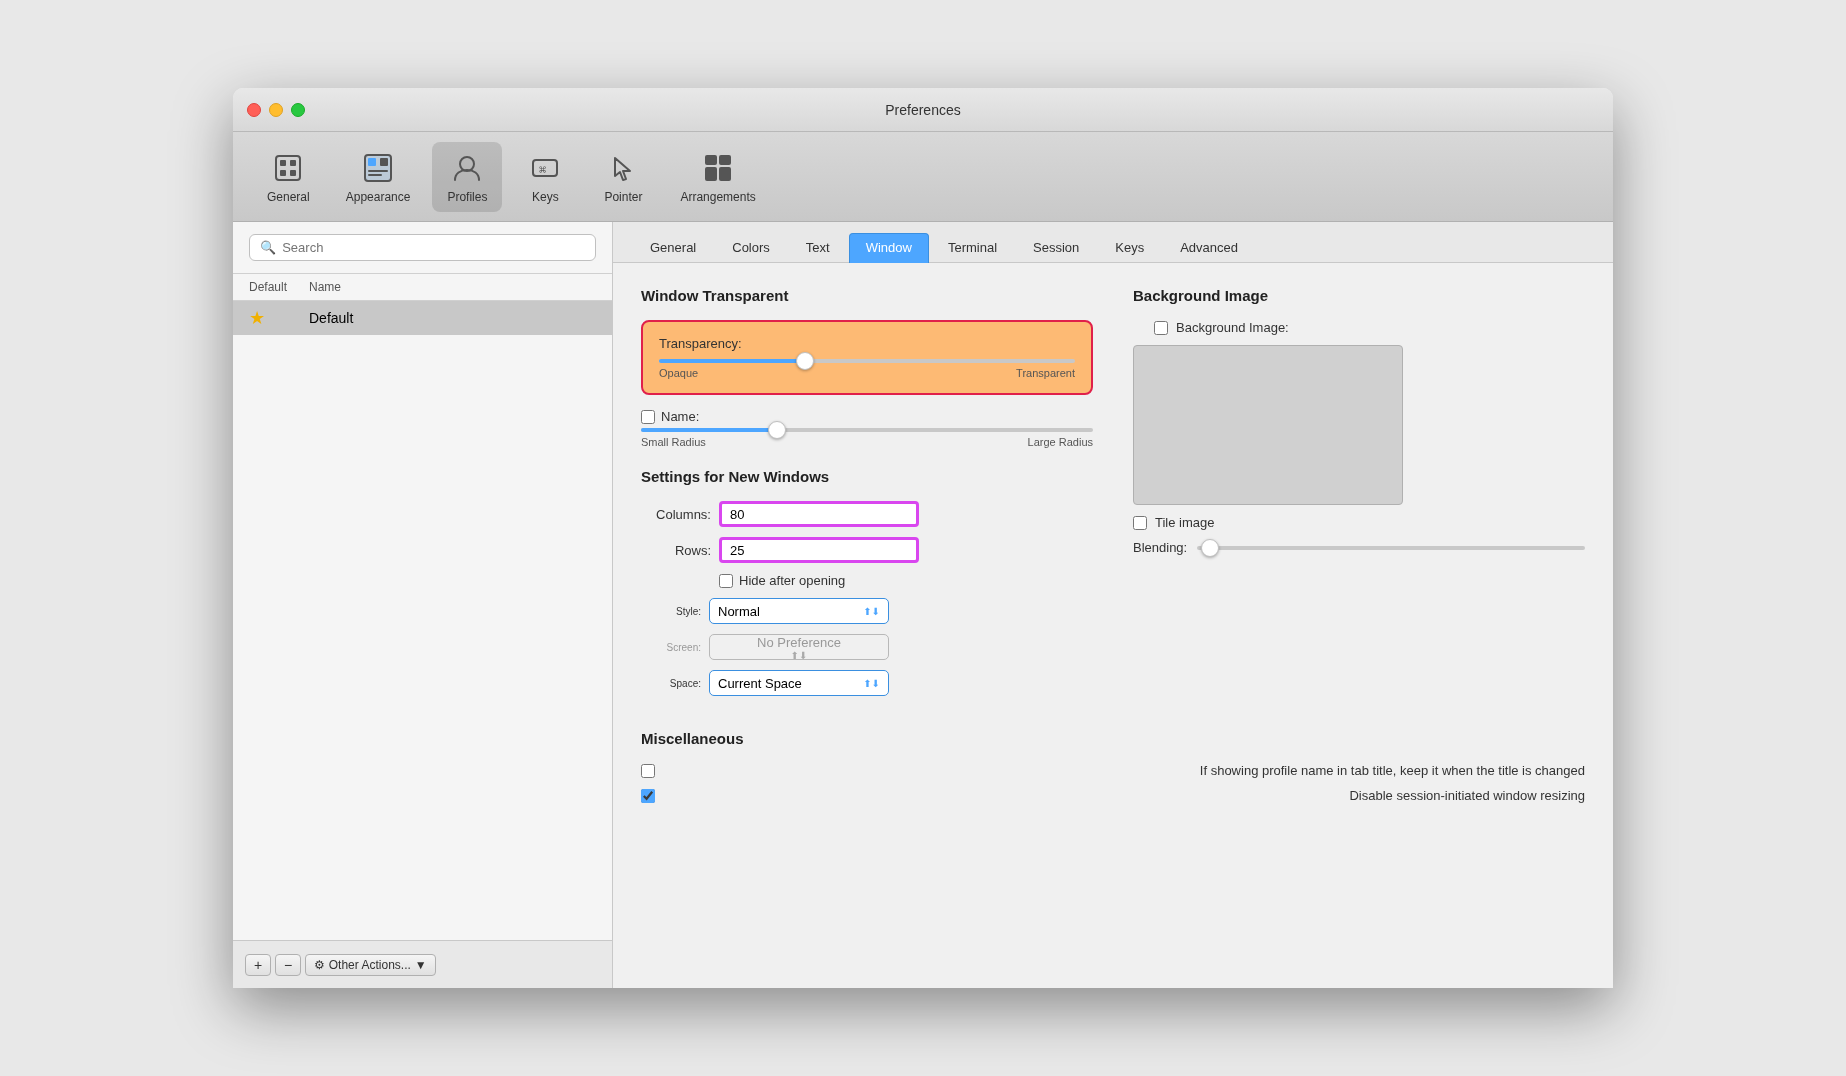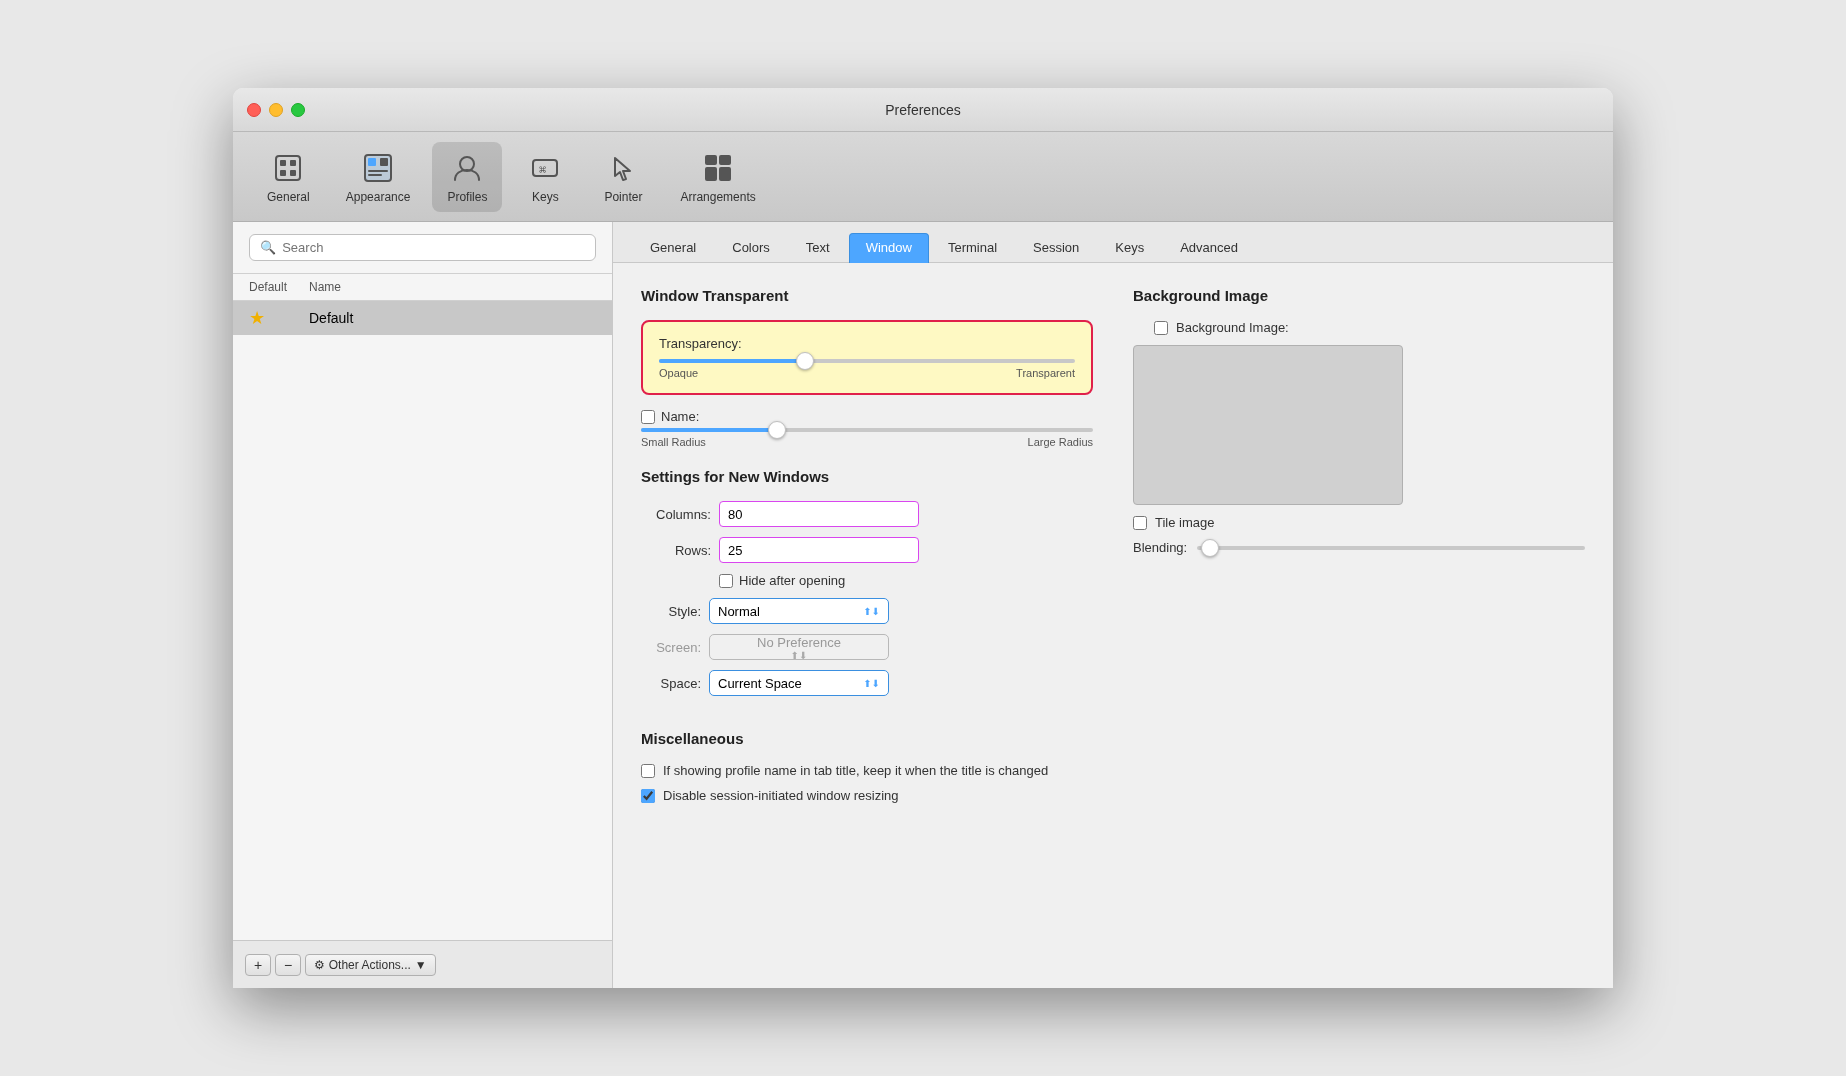--- a/index.html
+++ b/index.html
@@ -230,21 +230,21 @@
       font-weight: 700;
       color: #222;
       margin-bottom: 16px;
     }
     
     .transparency-box {
       border: 2px solid #e0204a;
       border-radius: 8px;
       padding: 14px 16px;
       margin-bottom: 14px;
-      background: #fef9c3;
+      background: #fdba74;
     }
     .setting-row-label {
       font-size: 13px;
       color: #333;
       font-weight: 500;
       margin-bottom: 8px;
     }
     .slider-wrapper {
       position: relative;
       margin: 8px 0 4px;
@@ -313,21 +313,21 @@
     }
     .form-label {
       font-size: 13px;
       color: #333;
       text-align: right;
       min-width: 70px;
     }
     .form-input {
       width: 200px;
       height: 26px;
-      border: 1px solid #d946ef;
+      border: 3px solid #d946ef;
       border-radius: 4px;
       padding: 0 8px;
       font-size: 13px;
       background: white;
     }
     
     .bg-image-area {
       width: 270px;
       height: 160px;
       background: #d0d0d0;
@@ -376,21 +376,21 @@
       cursor: pointer;
     }
     
     .select-row {
       display: flex;
       align-items: center;
       gap: 8px;
       margin-bottom: 10px;
     }
     .select-label {
-      font-size: 13px;
+      font-size: 10px;
       color: #333;
       min-width: 60px;
       text-align: right;
     }
     .select-label.disabled { color: #999; text-align: right; }
     .select-dropdown {
       min-width: 180px;
       height: 26px;
       border: 1px solid #b8b8b8;
       border-radius: 5px;
@@ -416,20 +416,21 @@
       color: #4da6ff;
     }
     .dropdown-arrow.disabled { color: #aaa; }
     
     .misc-section { margin-top: 24px; }
     .misc-cb-row {
       display: flex;
       align-items: center;
       gap: 8px;
       margin-bottom: 10px;
+      justify-content: space-between;
     }
     .misc-cb-label { font-size: 13px; color: #333; }
   </style>
 </head>
 <body>
 
 <div class="window">
 
   <div class="title-bar">
     <div class="traffic-lights">

